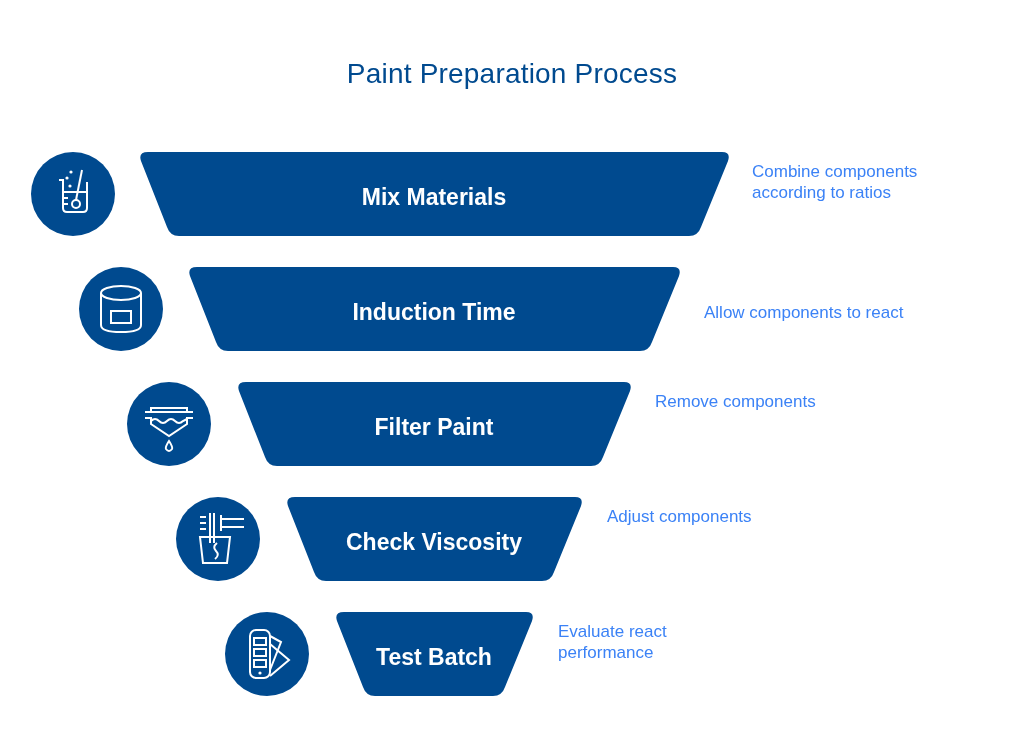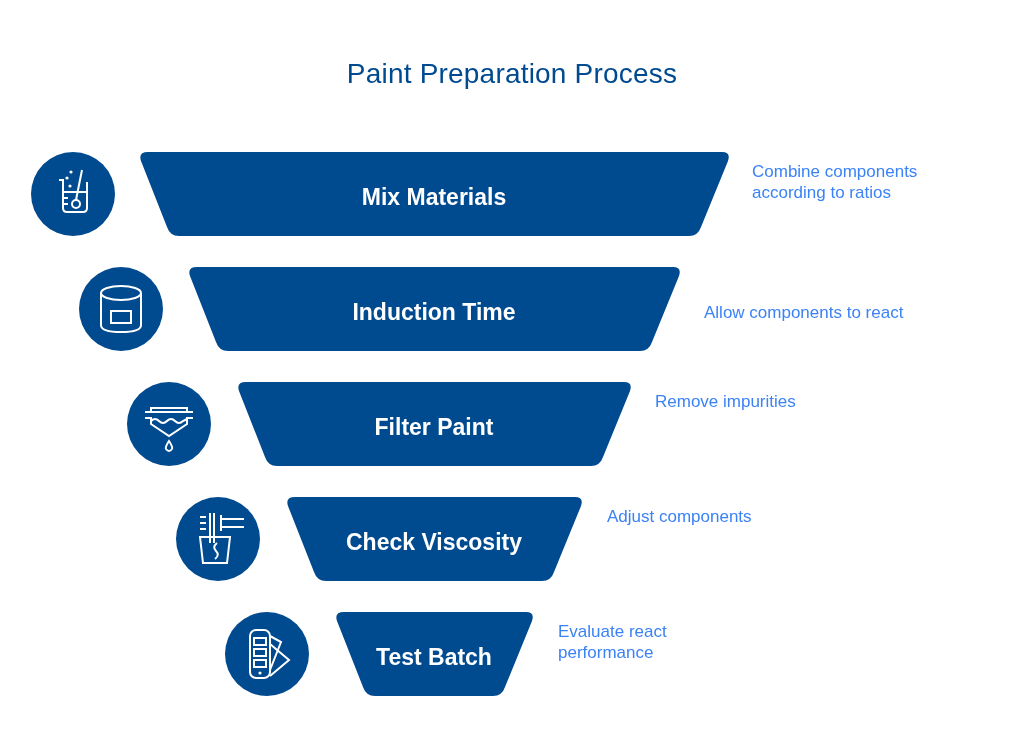--- a/index.html
+++ b/index.html
@@ -104,15 +104,15 @@
     <text class="step-label" x="434" y="665" text-anchor="middle">Test Batch</text>
   </g>
   <g>
     <circle cx="267" cy="654" r="42" fill="#004a8f"></circle>
     <use href="#icon-swatch" x="267" y="654"></use>
   </g>
 </svg>
 
 <div class="desc" style="left:752px; top:161px; width:180px;">Combine components according to ratios</div>
 <div class="desc" style="left:704px; top:276px; width:200px;margin-top:26px;">Allow components to react</div>
-<div class="desc" style="left:655px; top:391px;">Remove impurities</div>
+<div class="desc" style="left:655px; top:391px;">Remove components</div>
 <div class="desc" style="left:607px; top:506px;">Adjust components</div>
 <div class="desc" style="left:558px; top:621px; width:150px;">Evaluate react performance</div>
 
 </body></html>

